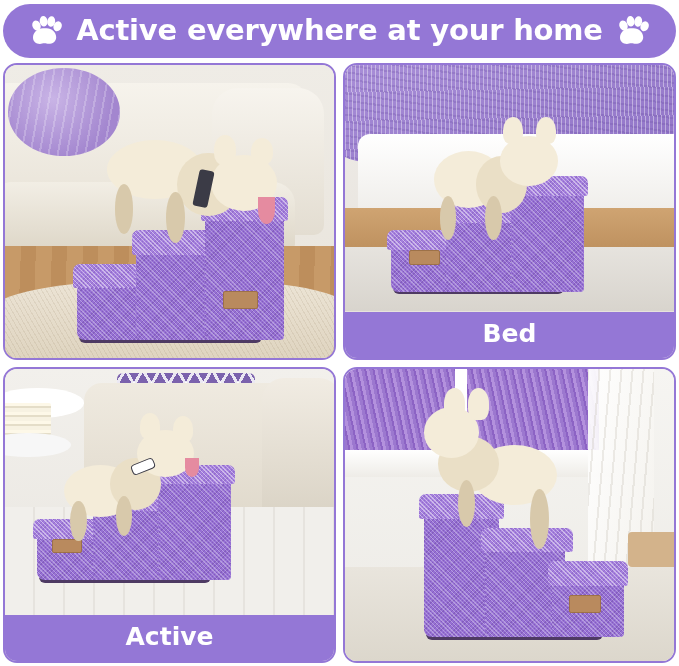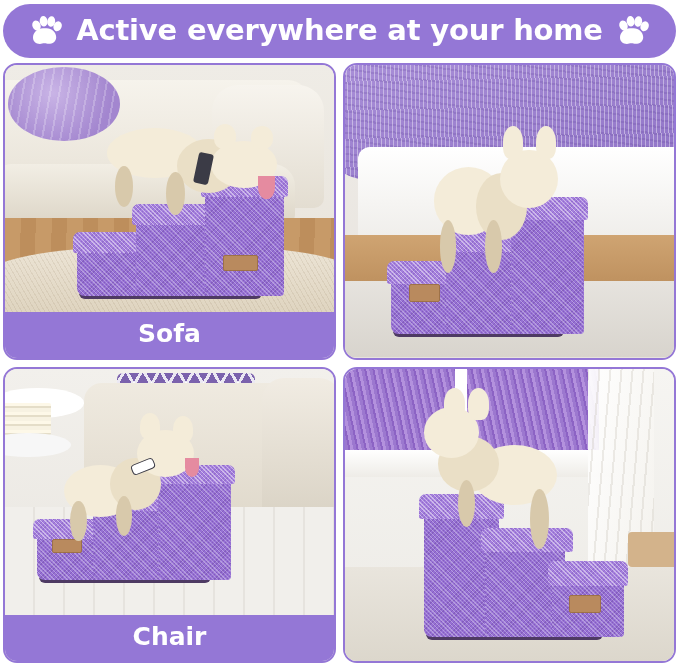--- a/index.html
+++ b/index.html
@@ -376,23 +376,20 @@
           <div class="part warm" style="left:40%; top:26%; width:34%; height:52%;"></div>
           <div class="part" style="left:58%; top:28%; width:36%; height:46%;"></div>
           <div class="part" style="left:60%; top:12%; width:12%; height:24%; border-radius:50% 50% 40% 40%;"></div>
           <div class="part" style="left:80%; top:14%; width:12%; height:22%; border-radius:50% 50% 40% 40%;"></div>
           <div class="part dark" style="left:6%; top:52%; width:10%; height:40%;"></div>
           <div class="part dark" style="left:34%; top:58%; width:10%; height:42%;"></div>
           <div class="collar" style="left:50%; top:40%; width:8%; height:30%; transform:rotate(12deg);"></div>
           <div class="tongue" style="left:84%; top:62%; width:9%; height:22%;"></div>
         </div>
       </div>
-      <div class="panel-label">
-        <span class="panel-label-text">Sofa</span>
-      </div>
     </div>
 
     <div class="panel">
       <div class="panel-photo">
         <div class="layer bed-wall"></div>
         <div class="layer knit-throw">
           <div class="layer knit-texture"></div>
         </div>
         <div class="layer mattress"></div>
         <div class="layer bed-frame"></div>
@@ -411,20 +408,23 @@
 
         <div class="dog" style="left:26%; top:22%; width:46%; height:50%;">
           <div class="part" style="left:2%; top:26%; width:46%; height:46%;"></div>
           <div class="part warm" style="left:30%; top:30%; width:34%; height:46%;"></div>
           <div class="part" style="left:46%; top:14%; width:38%; height:40%;"></div>
           <div class="part" style="left:48%; top:-2%; width:13%; height:22%; border-radius:50% 50% 35% 35%;"></div>
           <div class="part" style="left:70%; top:-2%; width:13%; height:22%; border-radius:50% 50% 35% 35%;"></div>
           <div class="part dark" style="left:6%; top:62%; width:11%; height:36%;"></div>
           <div class="part dark" style="left:36%; top:62%; width:11%; height:36%;"></div>
         </div>
+      </div>
+      <div class="panel-label">
+        <span class="panel-label-text">Bed</span>
       </div>
     </div>
 
     <div class="panel">
       <div class="panel-photo">
         <div class="layer chair-wall"></div>
         <div class="layer geo-pillow">
           <div class="layer geo-pattern"></div>
         </div>
         <div class="layer armchair"></div>
@@ -451,21 +451,21 @@
           <div class="part" style="left:48%; top:6%; width:38%; height:40%;"></div>
           <div class="part" style="left:50%; top:-8%; width:13%; height:22%; border-radius:50% 50% 35% 35%;"></div>
           <div class="part" style="left:72%; top:-6%; width:13%; height:22%; border-radius:50% 50% 35% 35%;"></div>
           <div class="part dark" style="left:4%; top:66%; width:11%; height:34%;"></div>
           <div class="part dark" style="left:34%; top:62%; width:11%; height:34%;"></div>
           <div class="collar" style="left:44%; top:32%; width:16%; height:9%; background:#ffffff; border:1px solid #3b3b46; border-radius:4px; transform:rotate(-22deg);"></div>
           <div class="tongue" style="left:80%; top:30%; width:9%; height:16%;"></div>
         </div>
       </div>
       <div class="panel-label">
-        <span class="panel-label-text">Chair</span>
+        <span class="panel-label-text">Active</span>
       </div>
     </div>
 
     <div class="panel">
       <div class="panel-photo">
         <div class="layer win-wall"></div>
         <div class="layer window-frame">
           <div class="layer lavender-field"></div>
           <div class="layer window-mullion"></div>
         </div>

